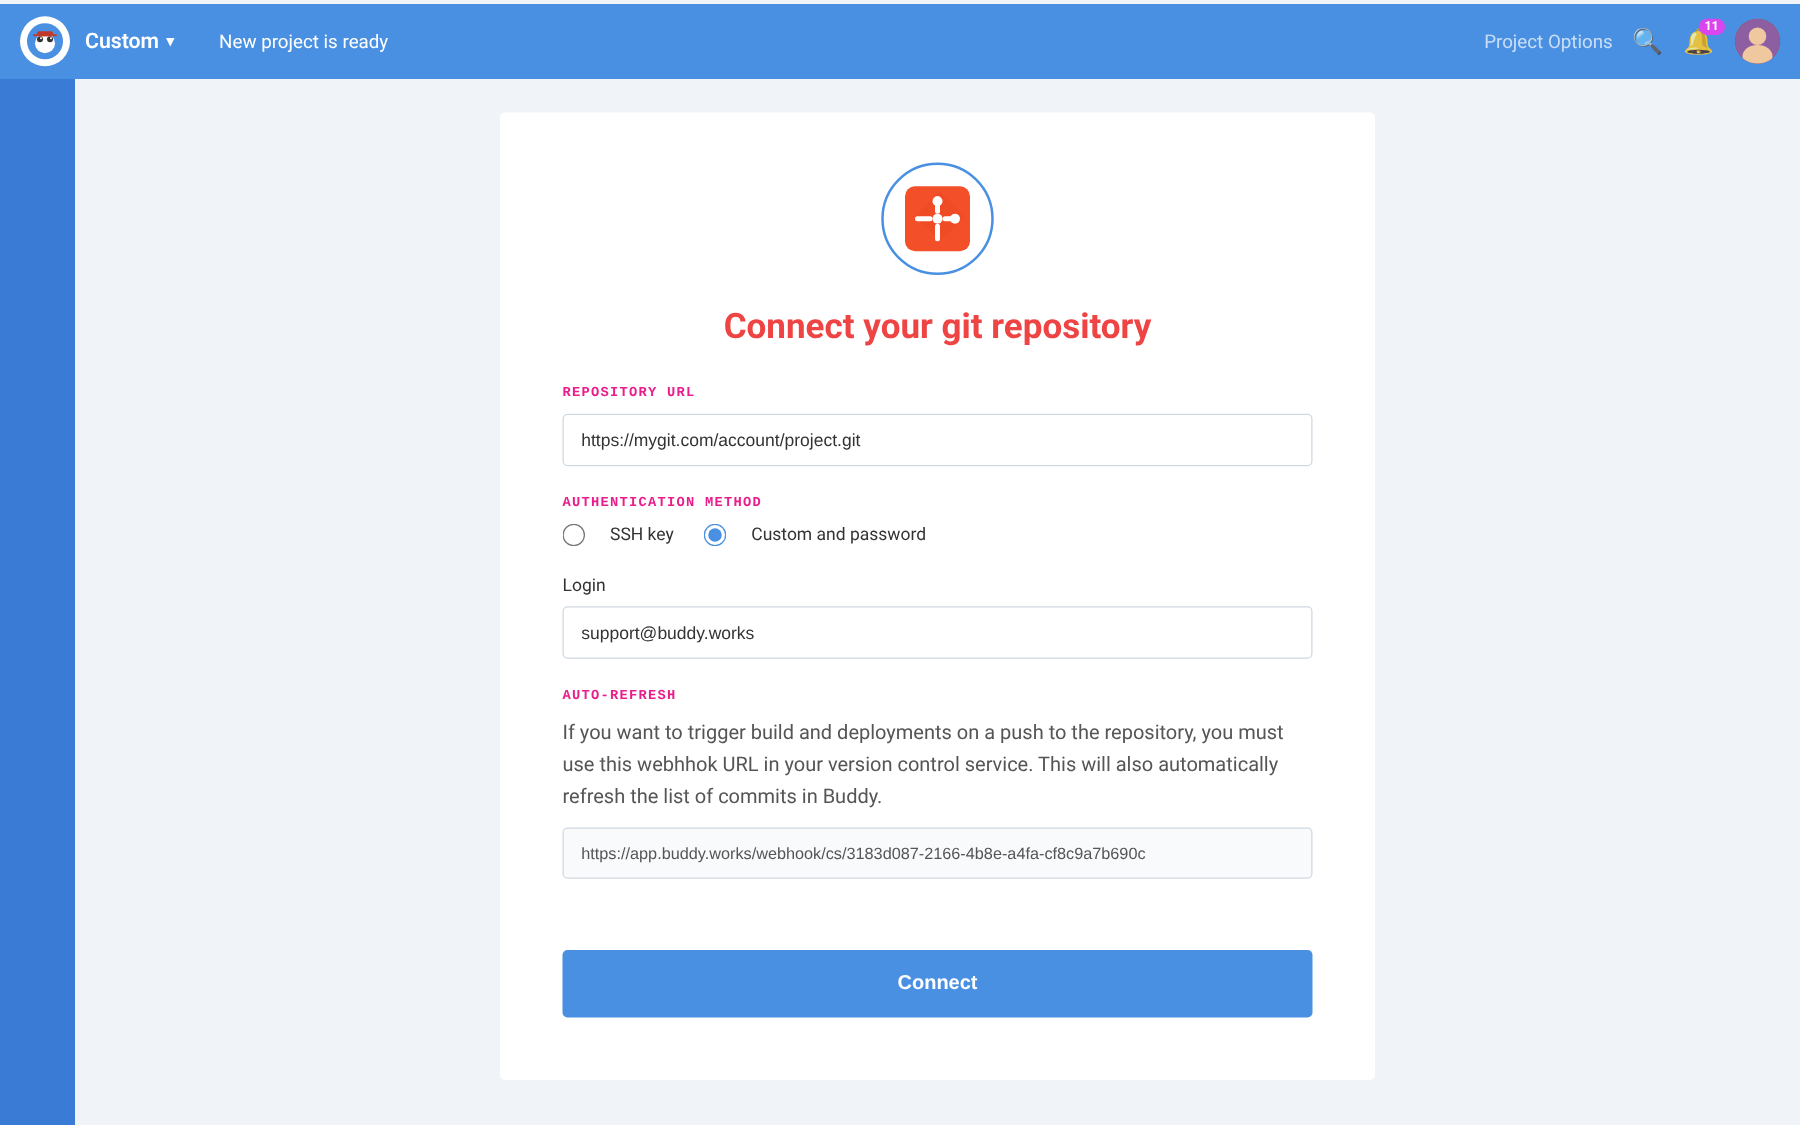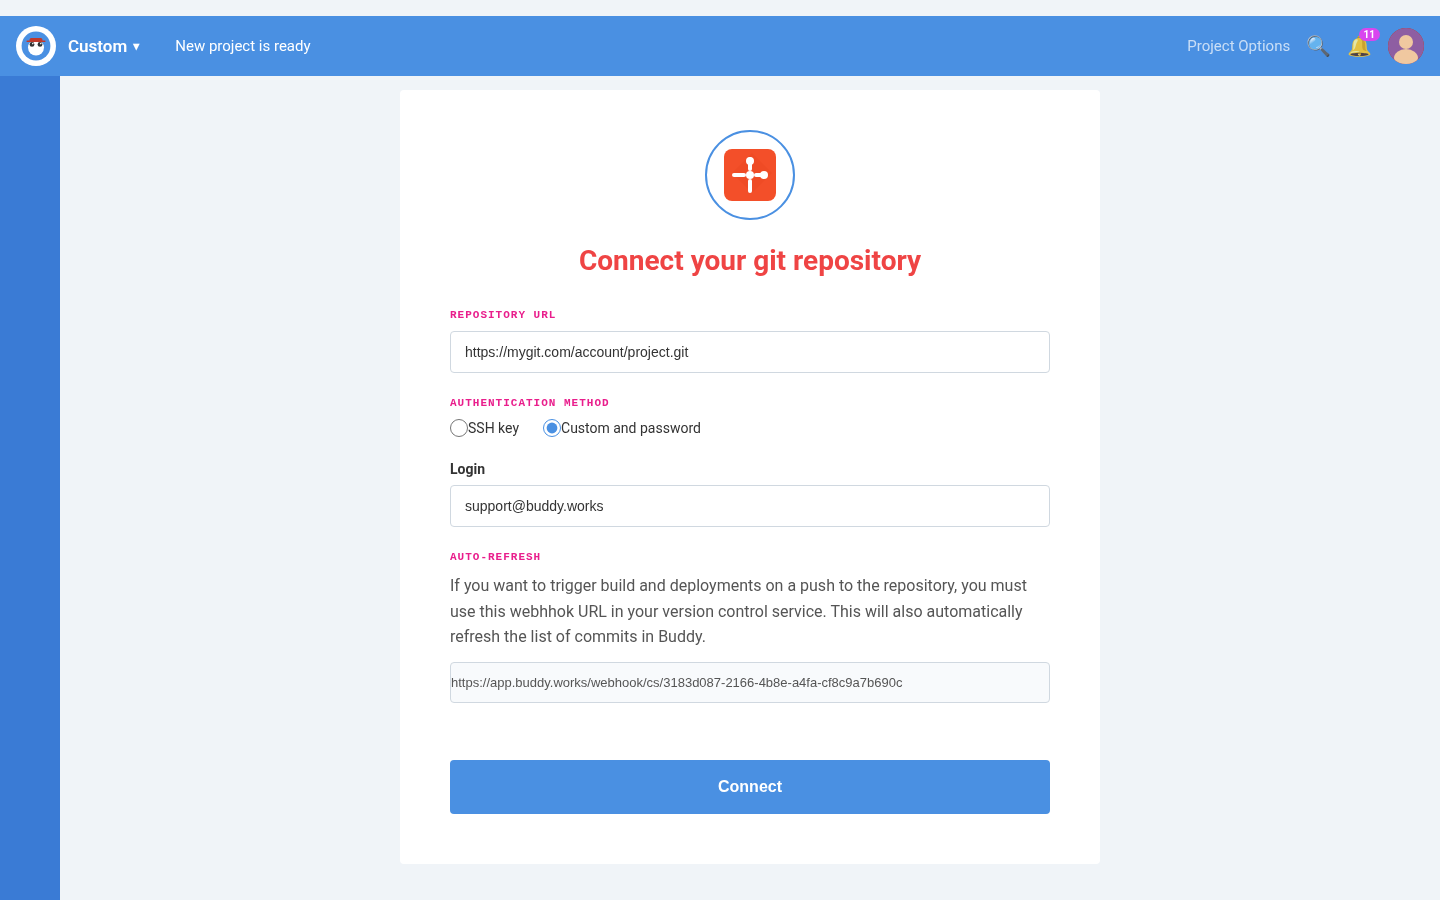--- a/index.html
+++ b/index.html
@@ -10,21 +10,21 @@
     }
 
     
     .header {
       background: #4a90e2;
       height: 60px;
       display: flex;
       align-items: center;
       padding: 0 16px;
       position: fixed;
-      top: 16px; left: 0; right: 0;
+      top: 3px; left: 0; right: 0;
       z-index: 100;
     }
     .header-logo {
       width: 40px;
       height: 40px;
       background: #fff;
       border-radius: 50%;
       display: flex;
       align-items: center;
       justify-content: center;
@@ -187,21 +187,21 @@
     }
 
     .radio-group {
       display: flex;
       align-items: center;
       gap: 24px;
     }
     .radio-option {
       display: flex;
       align-items: center;
-      gap: 0;
+      gap: 20px;
       cursor: pointer;
     }
     .radio-option input[type="radio"] {
       width: 18px;
       height: 18px;
       cursor: pointer;
       accent-color: #4a90e2;
     }
     .radio-option label {
       font-size: 14px;
@@ -214,37 +214,37 @@
       gap: 20px;
       width: 100%;
     }
     .field-group {
       flex: 1;
       display: flex;
       flex-direction: column;
     }
     .field-label {
       font-size: 14px;
-      font-weight: 700;
+      font-weight: 400;
       color: #333;
       margin-bottom: 8px;
     }
 
     .auto-refresh-text {
       font-size: 16px;
       color: #555;
       line-height: 1.6;
       margin-bottom: 12px;
     }
 
     .webhook-input {
       width: 100%;
       border: 1px solid #d0d8e0;
       border-radius: 4px;
-      padding: 12px 0;
+      padding: 12px 14px;
       font-size: 13px;
       color: #555;
       background: #f8fafc;
       outline: none;
     }
 
     .connect-btn {
       width: 100%;
       background: #4a90e2;
       color: #fff;

